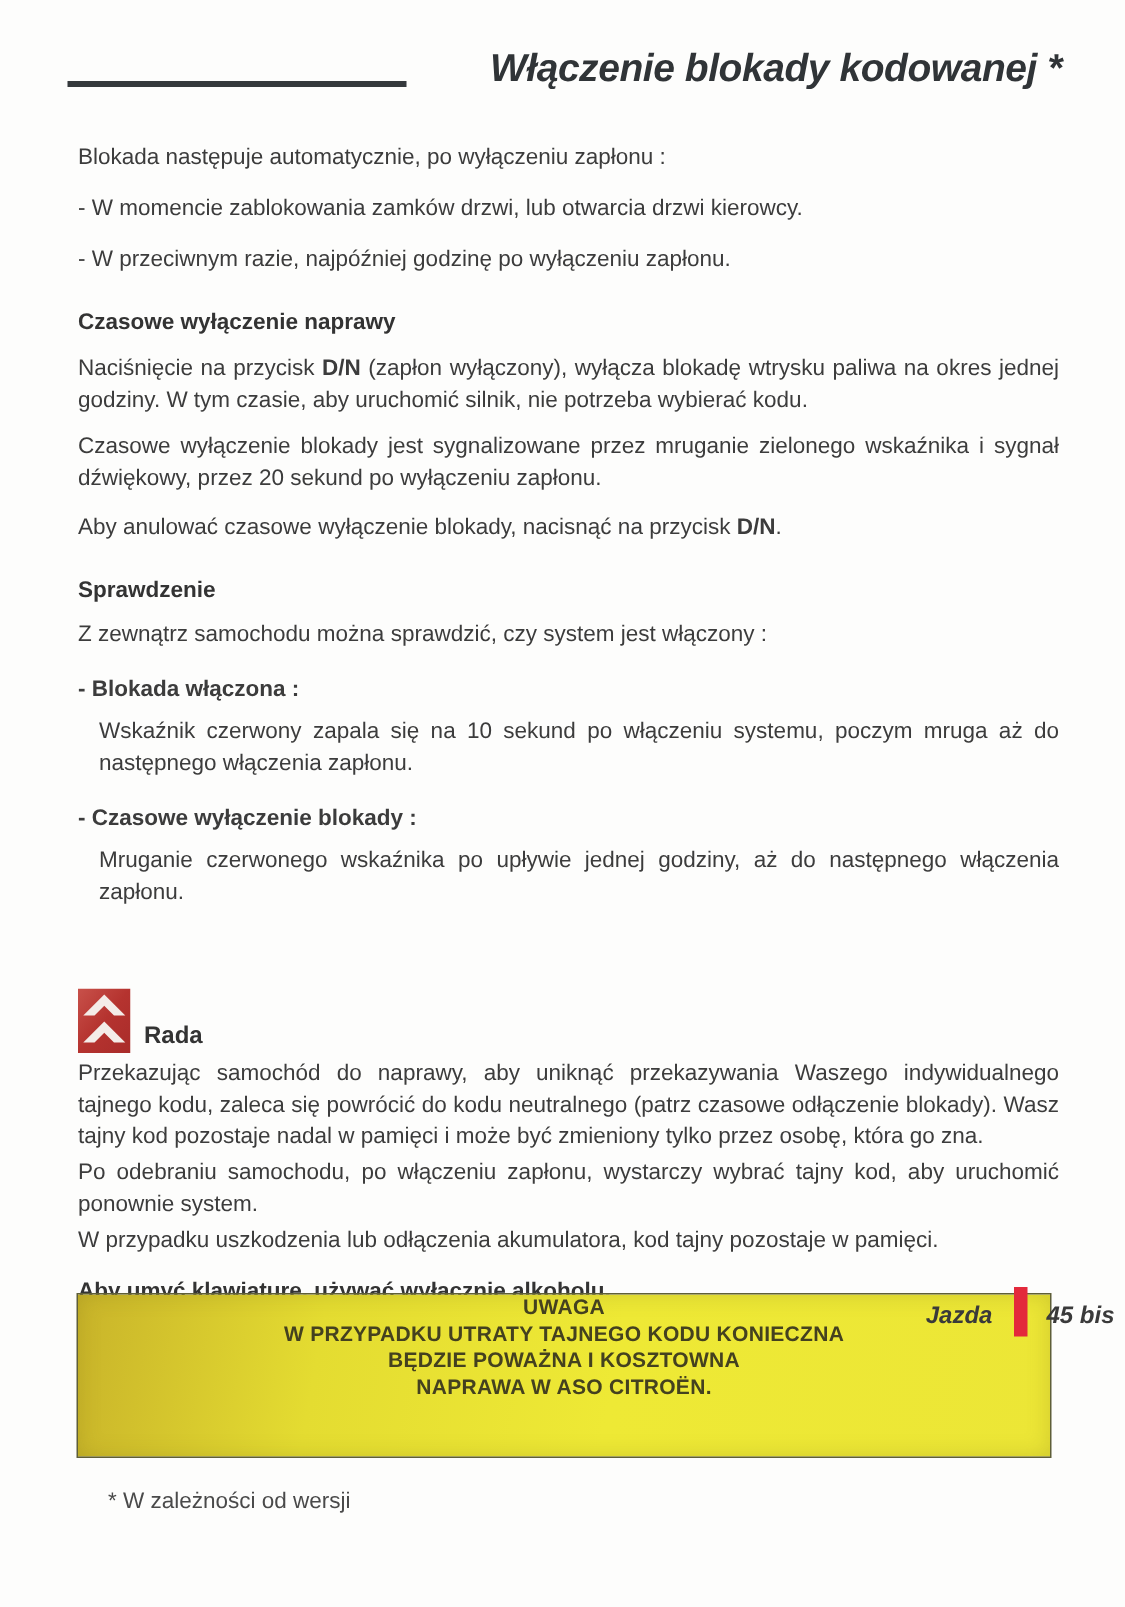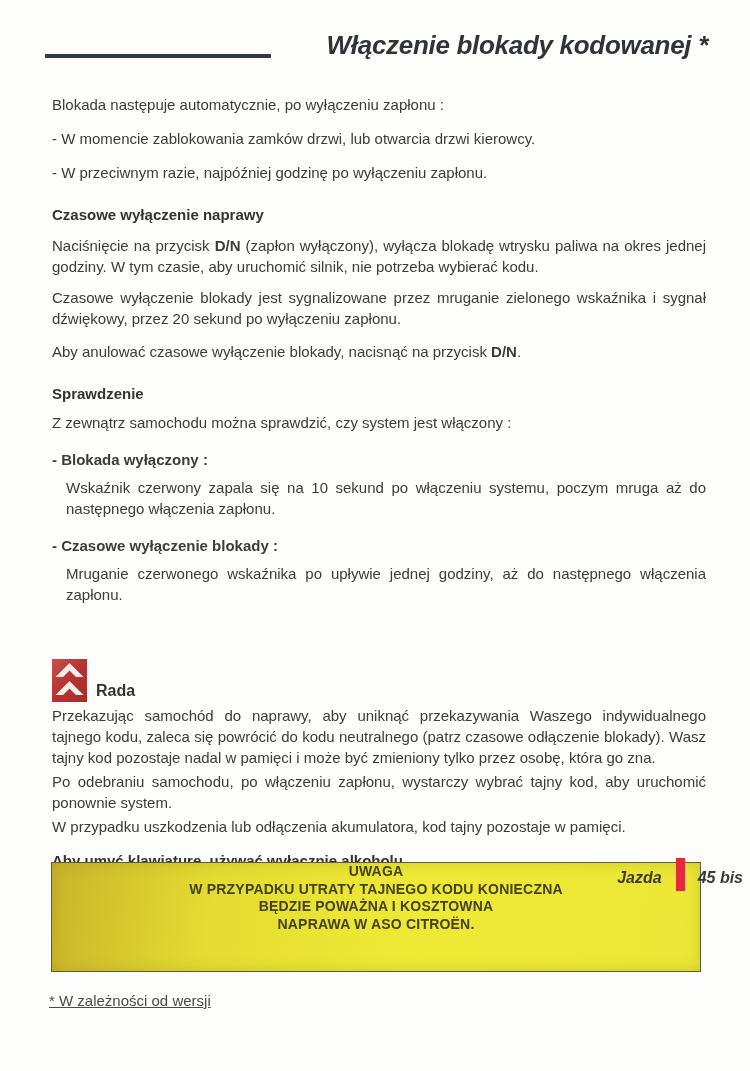--- a/index.html
+++ b/index.html
@@ -48,21 +48,21 @@
     background:linear-gradient(100deg, #c9b42a 0%, #e4dc31 25%, #eee935 55%, #ece636 100%);
     display:flex; flex-direction:column; align-items:center; justify-content:flex-start;
     box-shadow:inset 0 0 14px rgba(120,110,20,0.25);
   }
   .warning-line {
     font-size:14px; font-weight:bold; color:#44411f;
     line-height:17.5px; text-align:center; letter-spacing:0.2px;
   }
 
   
-  .footnote { position:absolute; left:49px; top:992px; font-size:15px; color:#4a4a4a;text-decoration:underline; }
+  .footnote { position:absolute; left:72px; top:992px; font-size:15px; color:#4a4a4a; }
 
   
   .footer { position:absolute; right:7px; bottom:0; display:flex; align-items:center; }
   .footer-label {
     font-size:16px; font-weight:bold; font-style:italic; color:#3a3a3a;
     margin-top:6px;
   }
   .footer-bar { width:9px; height:33px; background:#e3293b; margin:0 13px 0 14px; flex:none; }
 </style>
 </head>
@@ -82,21 +82,21 @@
     <p class="intro-bullet">- W przeciwnym razie, najpóźniej godzinę po wyłączeniu zapłonu.</p>
 
     <h3 class="section-heading">Czasowe wyłączenie naprawy</h3>
     <p class="para"><span>Naciśnięcie na przycisk </span><b>D/N</b><span> (zapłon wyłączony), wyłącza blokadę wtrysku paliwa na okres jednej godziny. W tym czasie, aby uruchomić silnik, nie potrzeba wybierać kodu.</span></p>
     <p class="para">Czasowe wyłączenie blokady jest sygnalizowane przez mruganie zielonego wskaźnika i sygnał dźwiękowy, przez 20 sekund po wyłączeniu zapłonu.</p>
     <p class="para-plain"><span>Aby anulować czasowe wyłączenie blokady, nacisnąć na przycisk </span><b>D/N</b><span>.</span></p>
 
     <h3 class="section-heading">Sprawdzenie</h3>
     <p class="check-lead">Z zewnątrz samochodu można sprawdzić, czy system jest włączony :</p>
 
-    <p class="check-label">- Blokada wyłączony :</p>
+    <p class="check-label">- Blokada włączona :</p>
     <p class="check-body">Wskaźnik czerwony zapala się na 10 sekund po włączeniu systemu, poczym mruga aż do następnego włączenia zapłonu.</p>
 
     <p class="check-label">- Czasowe wyłączenie blokady :</p>
     <p class="check-body">Mruganie czerwonego wskaźnika po upływie jednej godziny, aż do następnego włączenia zapłonu.</p>
 
     <div class="advice-header">
       <svg class="citroen-logo" viewBox="0 0 35 43" xmlns="http://www.w3.org/2000/svg">
         <defs>
           <linearGradient id="lg" x1="0" y1="0" x2="1" y2="1">
             <stop offset="0" stop-color="#c8514a"></stop>

